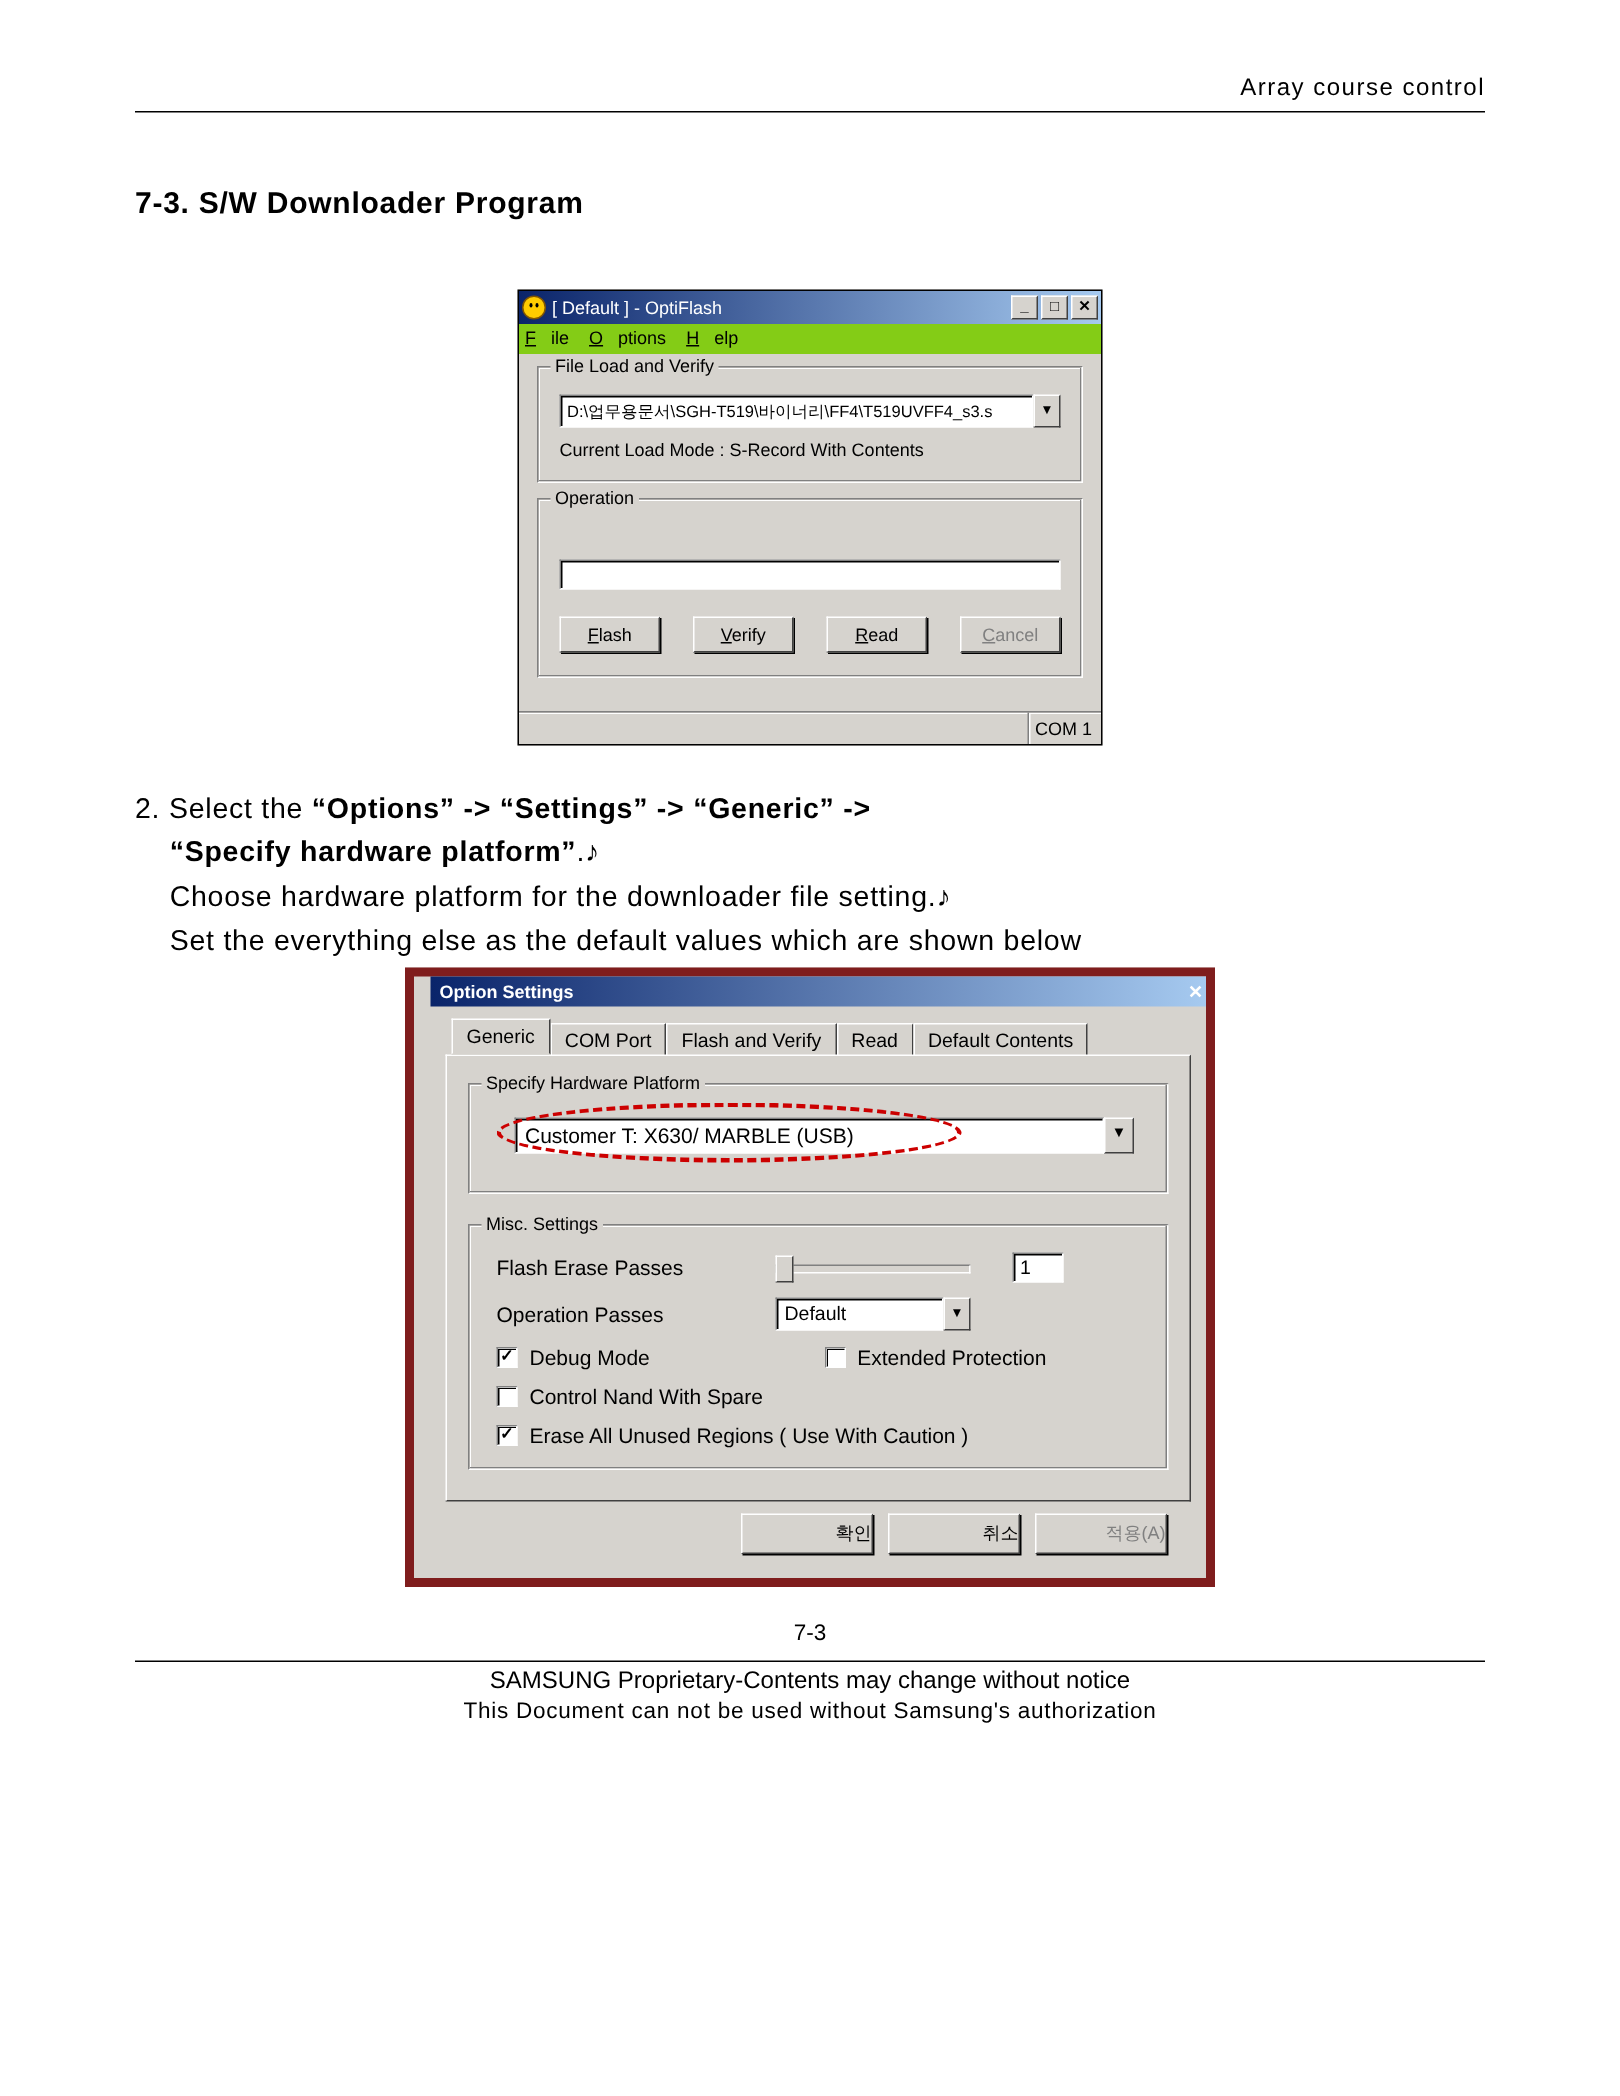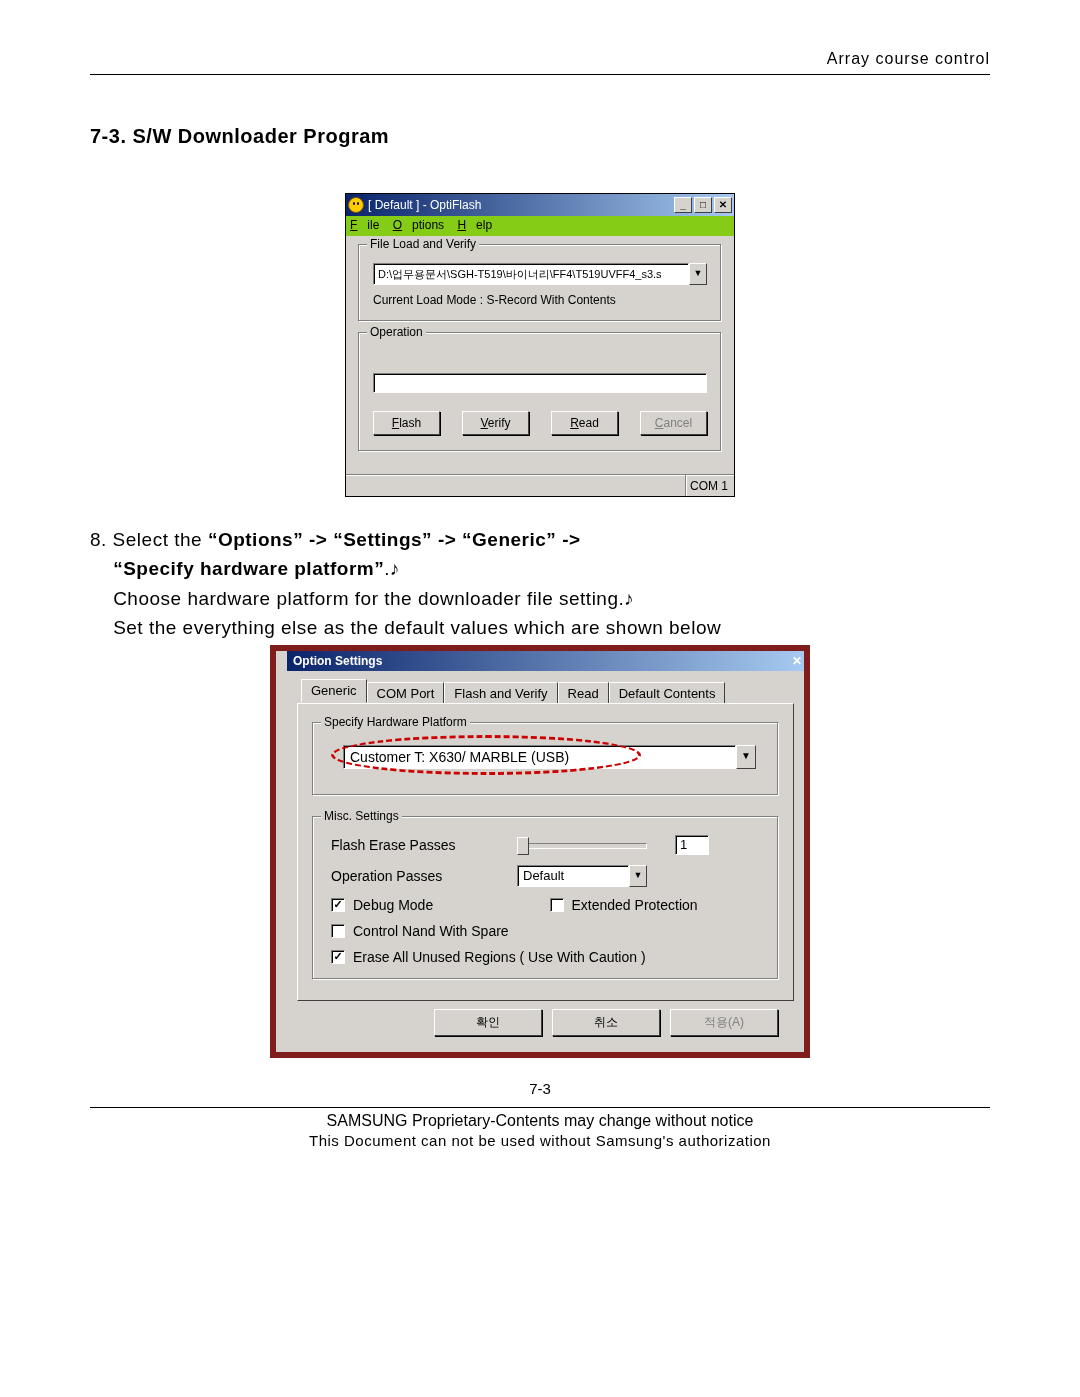--- a/index.html
+++ b/index.html
@@ -406,21 +406,21 @@
     font-weight: bold;
   }
   .checkpair { display: flex; }
   .checkpair .col { flex: 1; }
   .dlg-buttons {
     display: flex;
     justify-content: flex-end;
     gap: 10px;
     padding: 8px 16px 6px 0;
   }
-  .dlg-buttons .win-button { width: 108px; }
+  .dlg-buttons .win-button { width: 88px; text-align: right; }
 
   
   .page-num {
     text-align: center;
     font-size: 15px;
     margin-top: 22px;
   }
   .footer-text {
     text-align: center;
     font-size: 16px;
@@ -476,21 +476,21 @@
           <div class="win-button disabled"><span class="u">C</span>ancel</div>
         </div>
       </div>
     </div>
     <div class="statusbar">
       <div class="cell">COM 1</div>
     </div>
   </div>
 
   <div class="step2">
-    <span>8. Select the </span><span class="bold">“Options” -&gt; “Settings” -&gt; “Generic” -&gt;</span><br>
+    <span>2. Select the </span><span class="bold">“Options” -&gt; “Settings” -&gt; “Generic” -&gt;</span><br>
     &nbsp;&nbsp;&nbsp;&nbsp;<span class="bold">“Specify hardware platform”</span><span>.</span><span class="note-sym">♪</span><br>
     &nbsp;&nbsp;&nbsp;&nbsp;<span>Choose hardware platform for the downloader file setting.</span><span class="note-sym">♪</span><br>
     &nbsp;&nbsp;&nbsp;&nbsp;<span>Set the everything else as the default values which are shown below</span>
   </div>
 
   <div class="options-window">
     <div class="options-titlebar">
       <span>Option Settings</span>
       <div class="spacer"></div>
       <div class="win-btn">✕</div>

